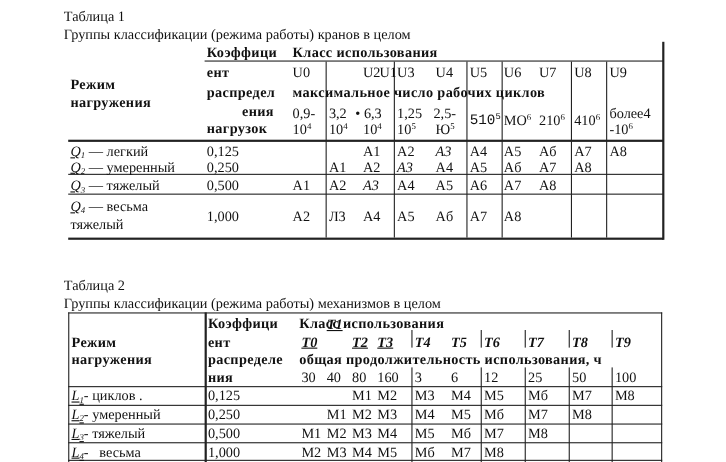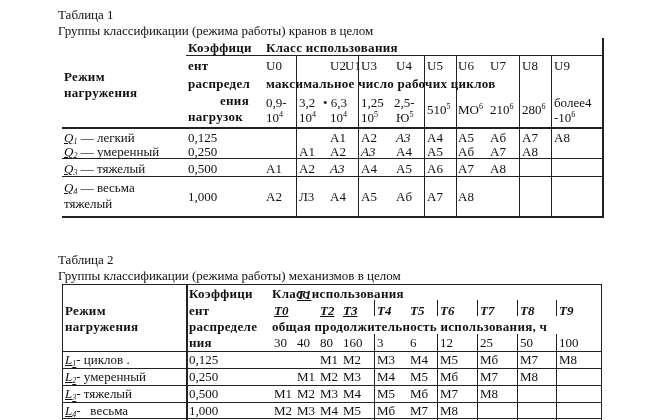--- a/index.html
+++ b/index.html
@@ -65,24 +65,24 @@
   <div class="t" style="left:323px;top:96px;">• 6,3</div>
   <div class="t" style="left:361px;top:96px;">1,25</div>
   <div class="t" style="left:394px;top:96px;">2,5-</div>
   <div class="t" style="left:554px;top:96px;">более4</div>
 
   <div class="t" style="left:266px;top:111px;"><span>10</span><sup>4</sup></div>
   <div class="t" style="left:299px;top:111px;"><span>10</span><sup>4</sup></div>
   <div class="t" style="left:330px;top:111px;"><span>10</span><sup>4</sup></div>
   <div class="t" style="left:361px;top:111px;"><span>10</span><sup>5</sup></div>
   <div class="t" style="left:396px;top:111px;"><span>Ю</span><sup>5</sup></div>
-  <div class="t" style="left:427px;top:103px;"><span>510</span><sup>5</sup></div>
+  <div class="t" style="left:427px;top:103px;font-family:Liberation Mono, monospace;"><span>510</span><sup>5</sup></div>
   <div class="t" style="left:458px;top:103px;"><span>МО</span><sup>6</sup></div>
   <div class="t" style="left:490px;top:103px;"><span>210</span><sup>6</sup></div>
-  <div class="t" style="left:522px;top:103px;"><span>280</span><sup>6</sup></div>
+  <div class="t" style="left:522px;top:103px;"><span>410</span><sup>6</sup></div>
   <div class="t" style="left:554px;top:111px;"><span>-10</span><sup>6</sup></div>
 
   <div class="t" style="left:64px;top:131px;"><span class="i u">Q</span><sub class="i">1</sub> <span>— легкий</span></div>
   <div class="t" style="left:188px;top:131px;">0,125</div>
   <div class="t" style="left:330px;top:131px;">A1</div>
   <div class="t" style="left:361px;top:131px;">A2</div>
   <div class="t i" style="left:396px;top:131px;">A3</div>
   <div class="t" style="left:427px;top:131px;">A4</div>
   <div class="t" style="left:458px;top:131px;">A5</div>
   <div class="t" style="left:490px;top:131px;">Aб</div>

